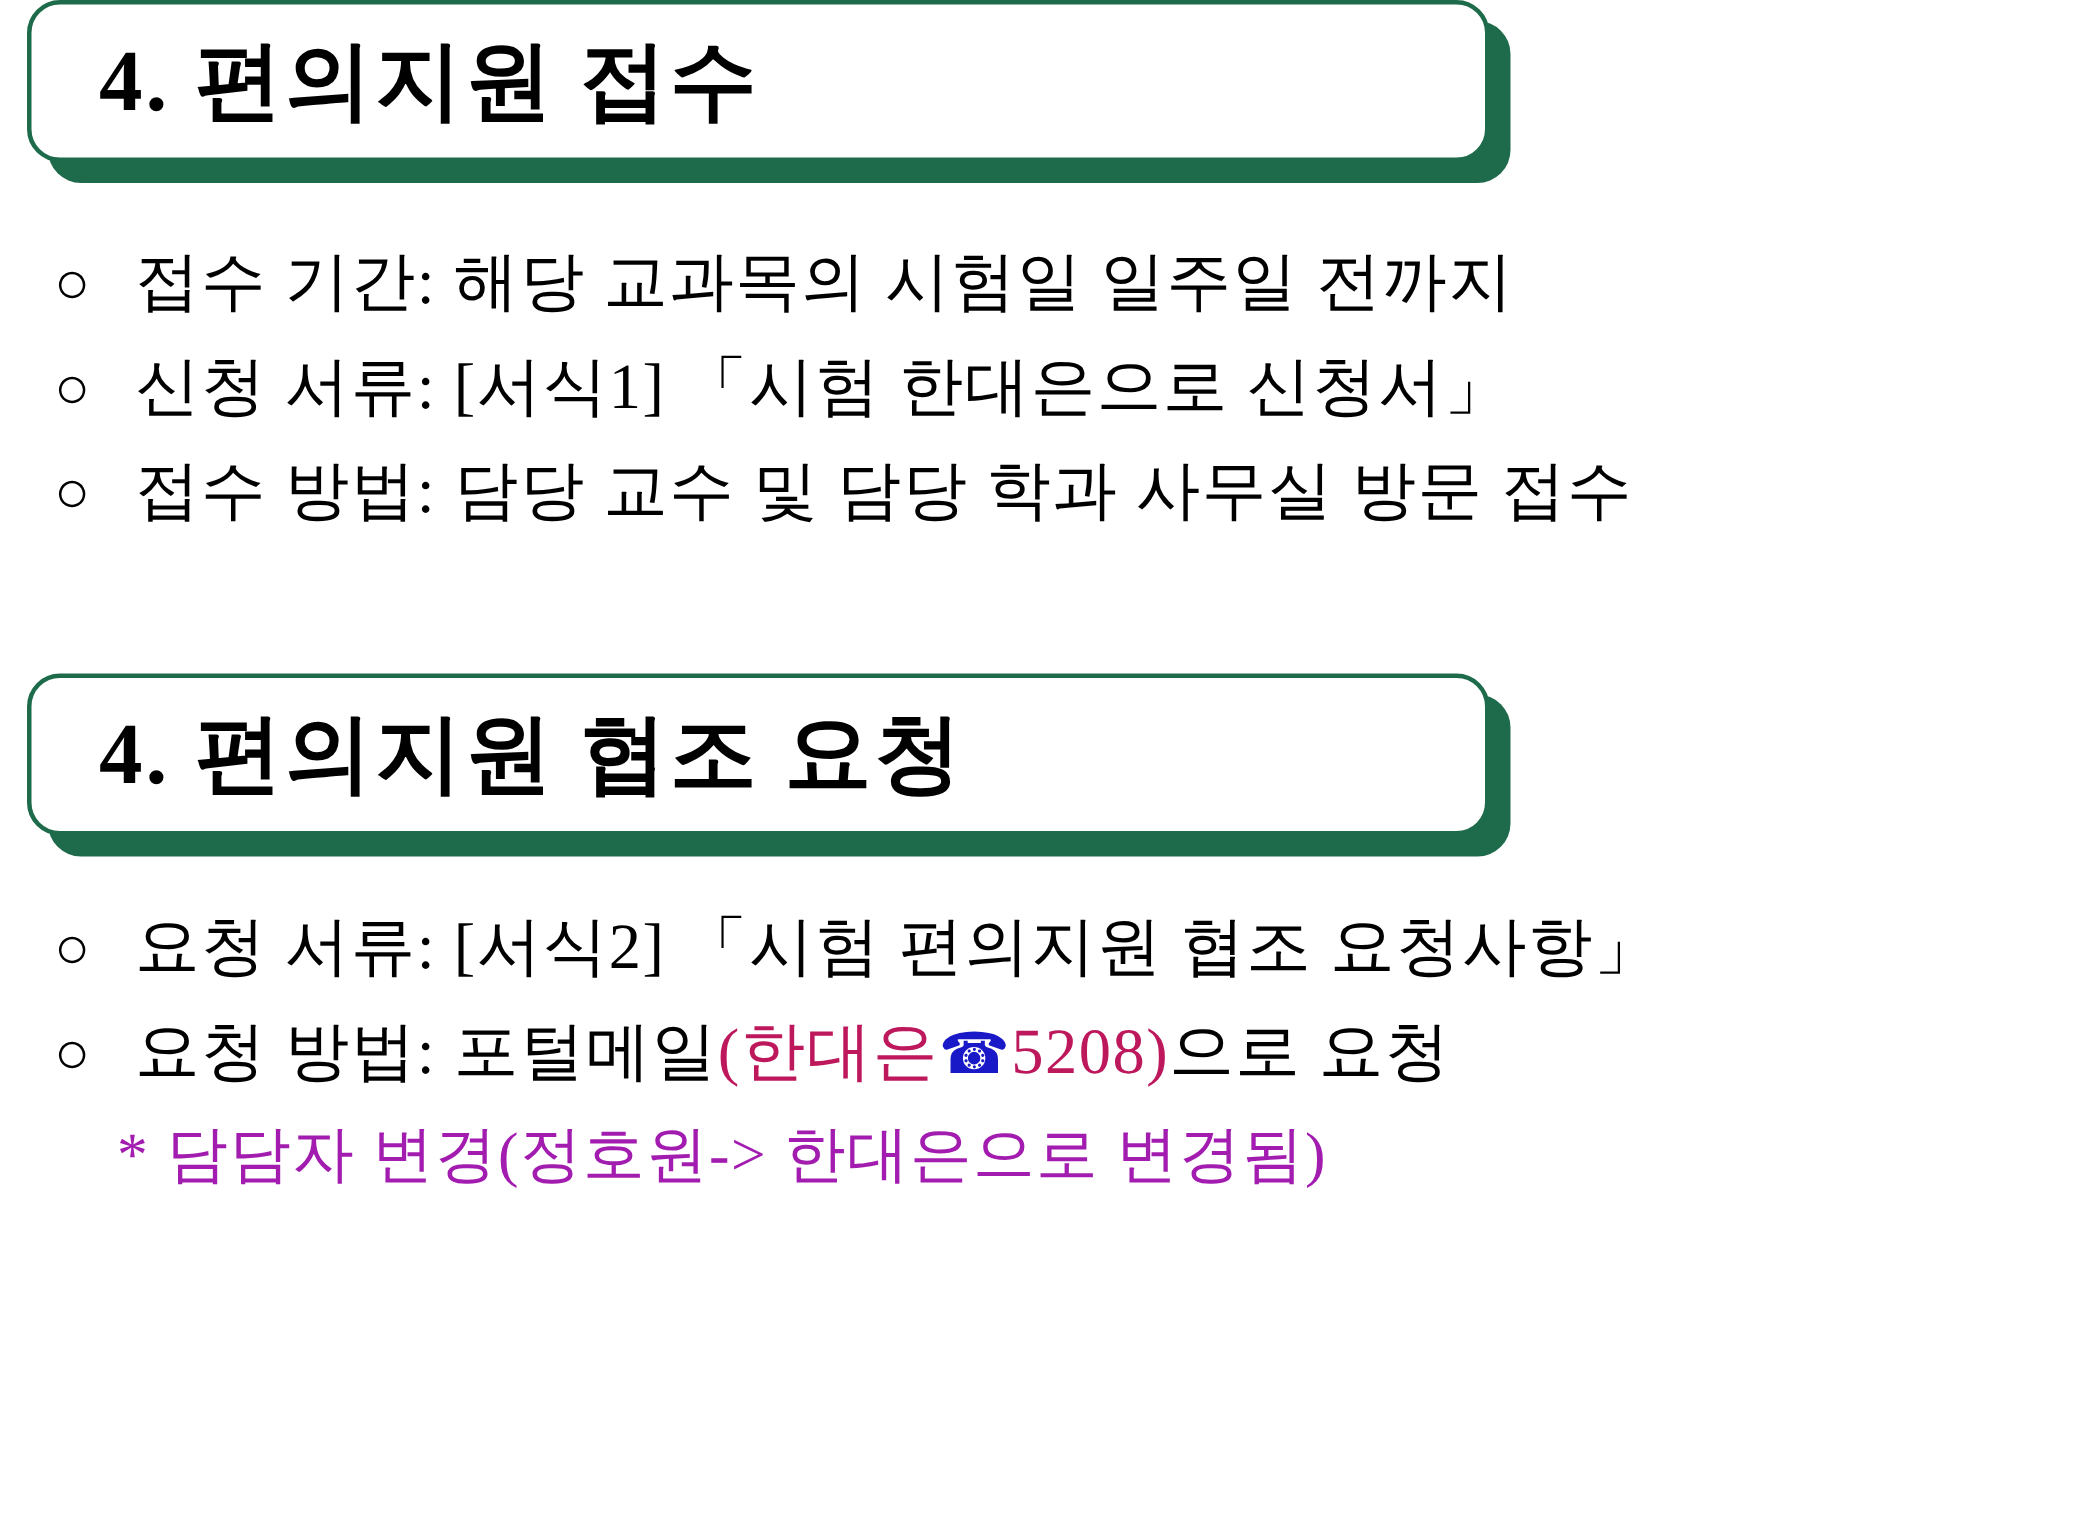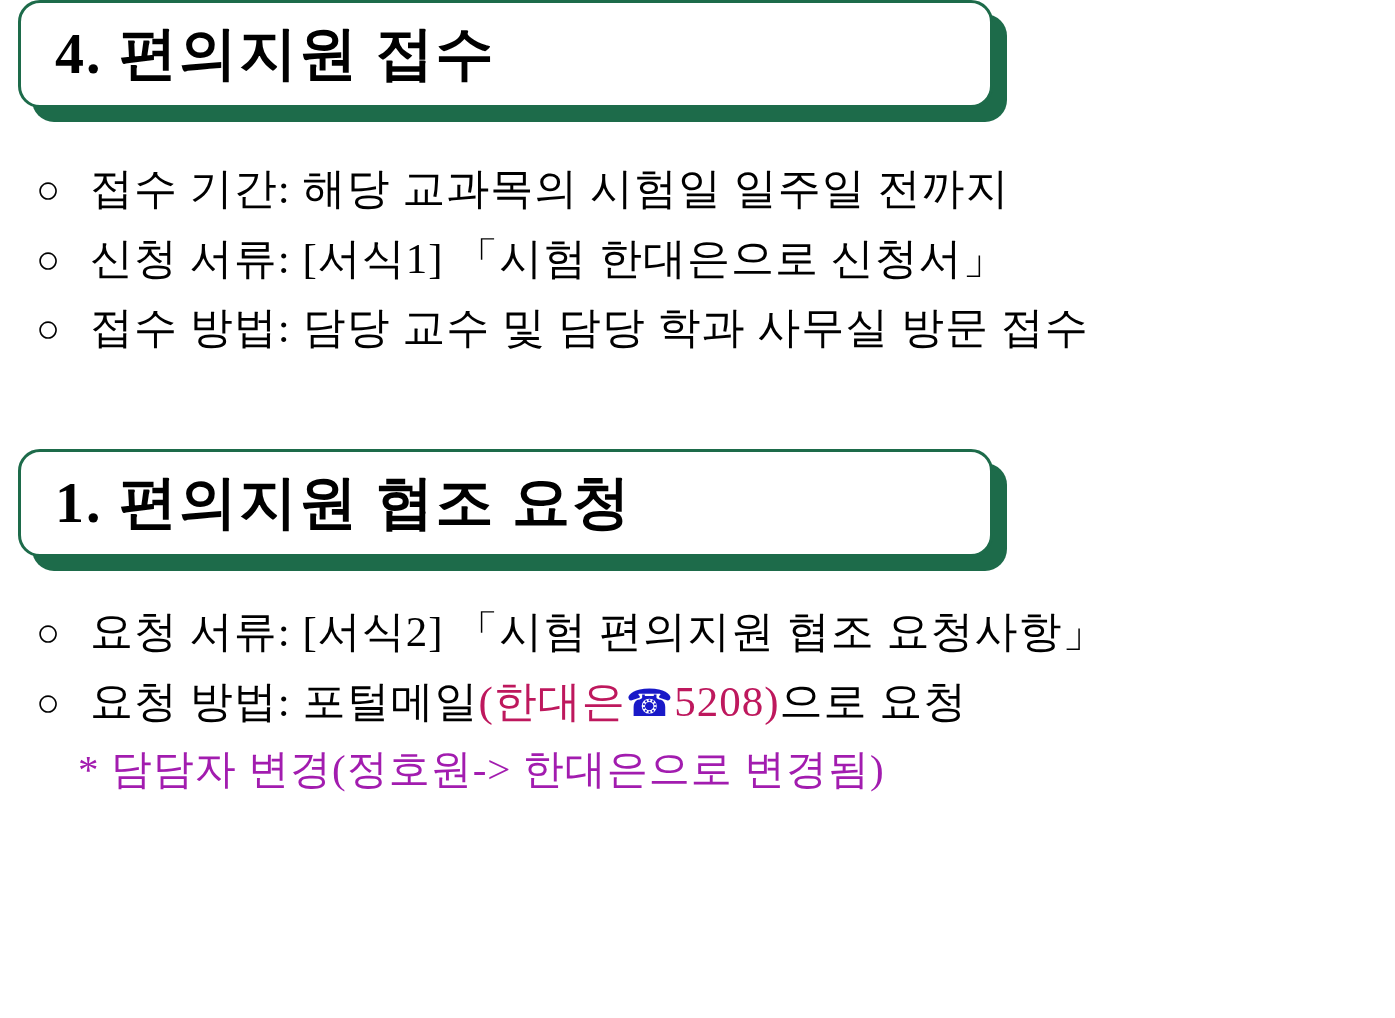--- a/index.html
+++ b/index.html
@@ -49,21 +49,21 @@
     background: #ffffff;
     border: 3px solid #1d6b4a;
     border-radius: 22px;
     display: flex;
     align-items: center;
   }
   .banner-title {
     font-size: 58px;
     font-weight: bold;
     letter-spacing: 2px;
-    padding-left: 34px;
+    padding-left: 45px;
     line-height: 1;
     white-space: nowrap;
   }
 
   
   .bullets {
     margin-top: 46px;
     padding-left: 36px;
   }
   .bullet-line {
@@ -127,21 +127,21 @@
       </div>
     </div>
   </section>
 
   <div class="section-gap"></div>
 
   <section class="sec2">
     <div class="banner-wrap">
       <div class="banner-shadow"></div>
       <div class="banner">
-        <div class="banner-title">1. 편의지원 협조 요청</div>
+        <div class="banner-title">4. 편의지원 협조 요청</div>
       </div>
     </div>
 
     <div class="bullets">
       <div class="bullet-line">
         <span class="bullet-mark">○</span><span>요청 서류: [서식2] 「시험 편의지원 협조 요청사항」</span>
       </div>
       <div class="bullet-line">
         <span class="bullet-mark">○</span><span>요청 방법: 포털메일</span><span class="blue">(한대은</span><span class="phone-glyph">☎</span><span class="blue">5208)</span><span>으로 요청</span>
       </div>

